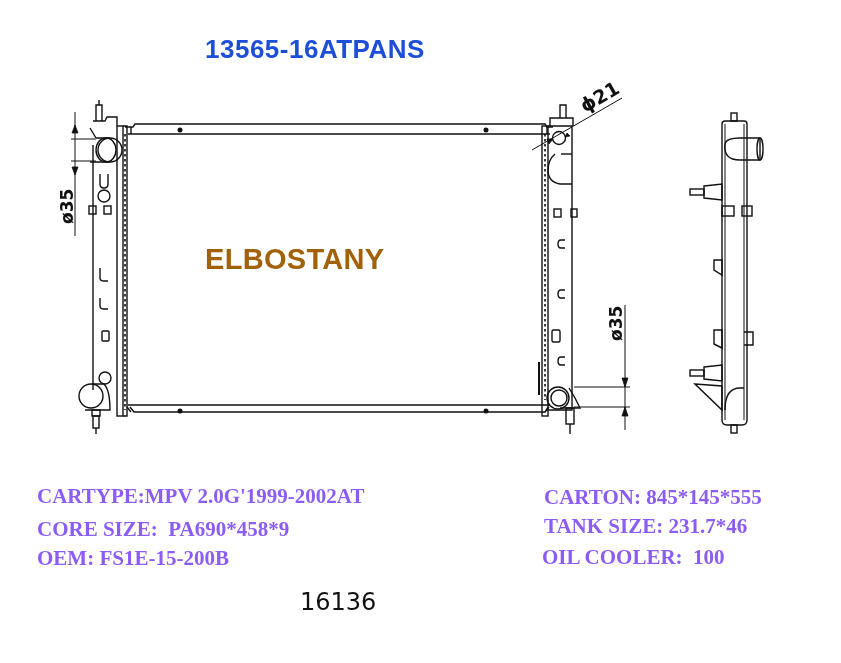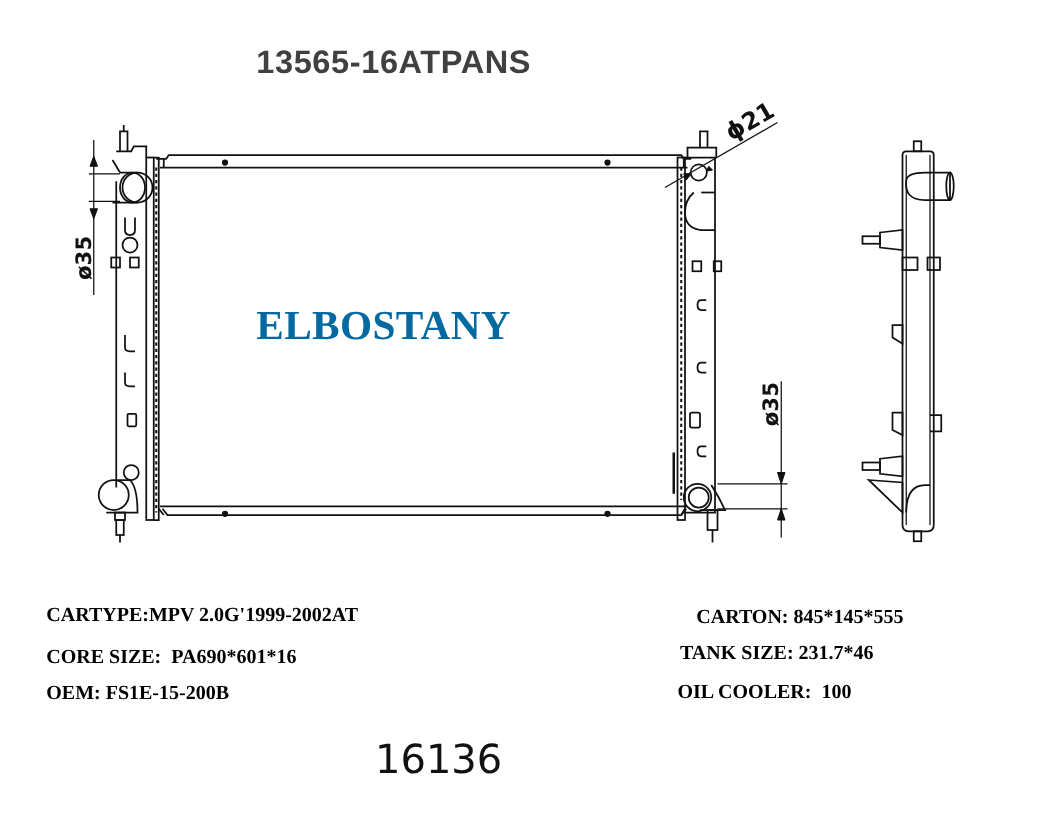--- a/index.html
+++ b/index.html
@@ -1,33 +1,33 @@
 <!DOCTYPE html>
 <html><head>
 <meta charset="utf-8">
 <style>
   html, body { margin: 0; padding: 0; background: #ffffff; }
   body { width: 841px; height: 663px; position: relative; overflow: hidden; }
   .title {
     position: absolute; left: 205px; top: 34px;
-    font-family: "Liberation Sans", sans-serif; font-weight: bold; font-size: 26px; color: #404040;
+    font-family: "Liberation Sans", sans-serif; font-weight: bold; font-size: 26px; color: #1d4ed8;
     letter-spacing: 0.5px;
   }
   .brand {
     position: absolute; left: 205px; top: 243px;
-    font-family: Liberation Serif, serif; font-weight: bold; font-size: 33px; color: #0369a1;
+    font-family: Liberation Sans, sans-serif; font-weight: bold; font-size: 29px; color: #a16207;
     letter-spacing: 0.3px;
   }
   .code {
     position: absolute; left: 300px; top: 588px;
-    font-family: "DejaVu Sans", sans-serif; font-size: 32px; color: #111;
+    font-family: "DejaVu Sans", sans-serif; font-size: 24px; color: #111;
   }
   .spec {
     position: absolute;
-    font-family: "Liberation Serif", serif; font-weight: bold; font-size: 16px; color: #000000;
+    font-family: "Liberation Serif", serif; font-weight: bold; font-size: 21px; color: #8b5cf6;
     white-space: pre;
   }
   svg.drawing { position: absolute; left: 0; top: 0; }
   .dimtext { font-family: "DejaVu Sans", sans-serif; font-weight: bold; font-size: 17px; fill: #111; }
 </style>
 </head>
 <body>
 
 <div class="title">13565-16ATPANS</div>
 
@@ -143,20 +143,20 @@
     <path d="M704 367 L722 365 L722 381 L704 379 Z"></path>
 
     <path d="M695 384 L722 386 L722 410 Z"></path>
     <path d="M725 410 Q725 388 740 388 L744 388"></path>
   </g>
 </svg>
 
 <div class="brand">ELBOSTANY</div>
 
 <div class="spec" style="left:37px; top:484px;">CARTYPE:MPV 2.0G'1999-2002AT</div>
-<div class="spec" style="left:37px; top:517px;">CORE SIZE:  PA690*601*16</div>
+<div class="spec" style="left:37px; top:517px;">CORE SIZE:  PA690*458*9</div>
 <div class="spec" style="left:37px; top:546px;font-family:Liberation Serif, serif;">OEM: FS1E-15-200B</div>
 
-<div class="spec" style="left:544px; top:485px;margin-left:13px;">CARTON: 845*145*555</div>
+<div class="spec" style="left:544px; top:485px;">CARTON: 845*145*555</div>
 <div class="spec" style="left:544px; top:514px;">TANK SIZE: 231.7*46</div>
 <div class="spec" style="left:542px; top:545px;">OIL COOLER:  100</div>
 
 <div class="code">16136</div>
 
 </body></html>

